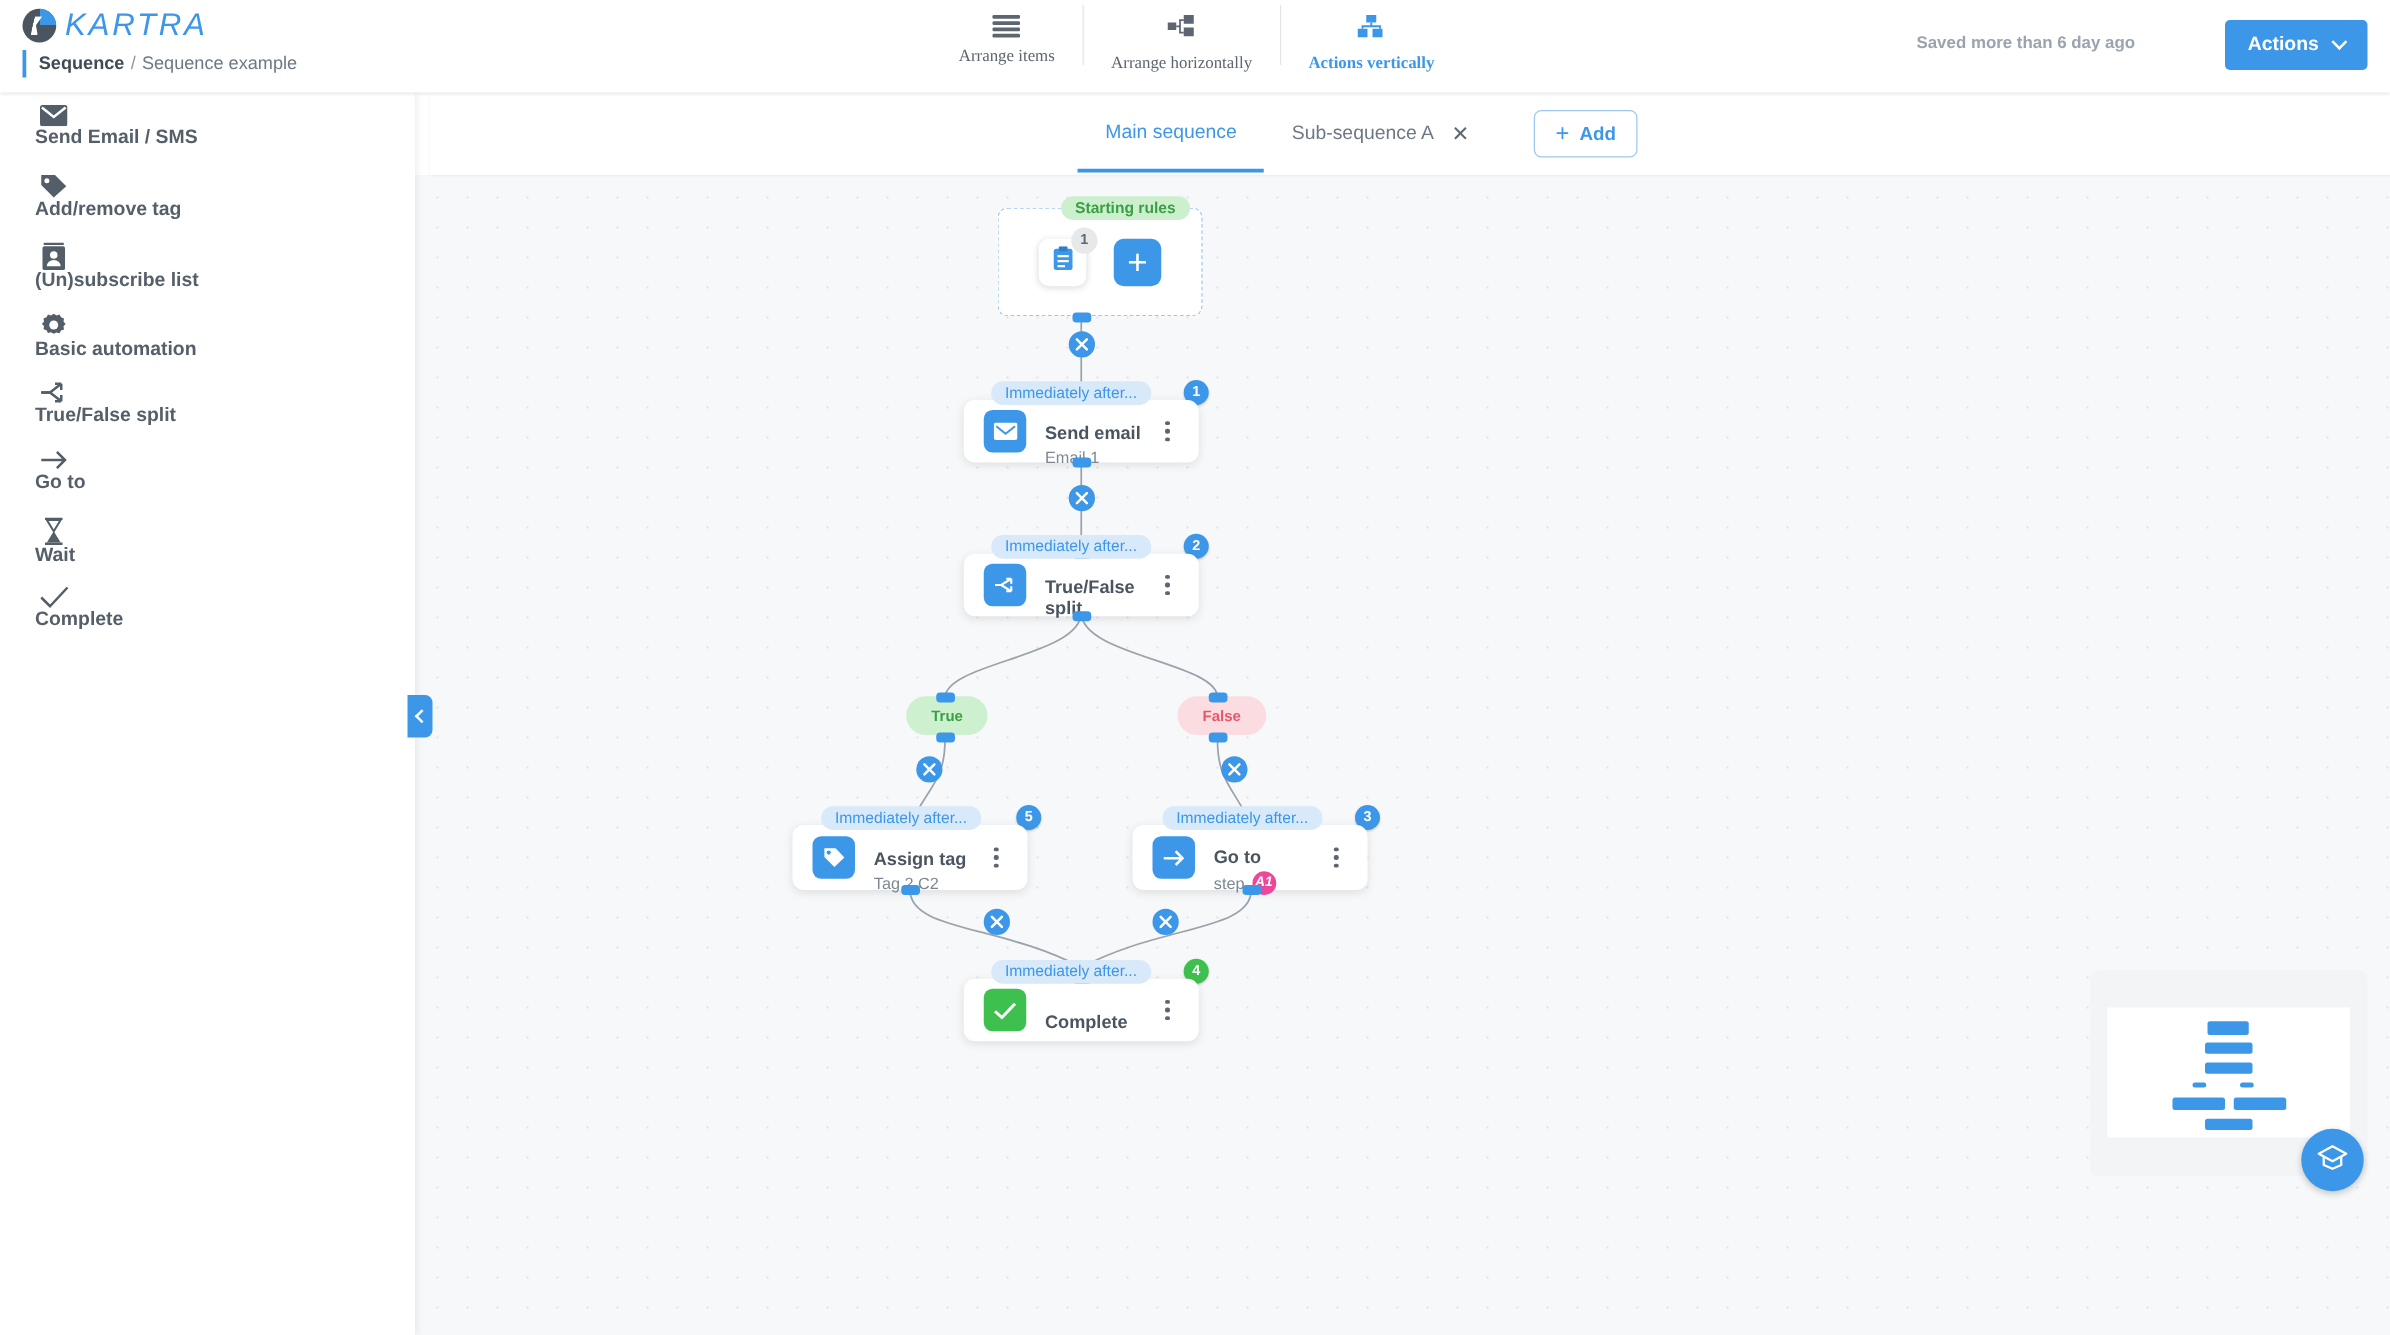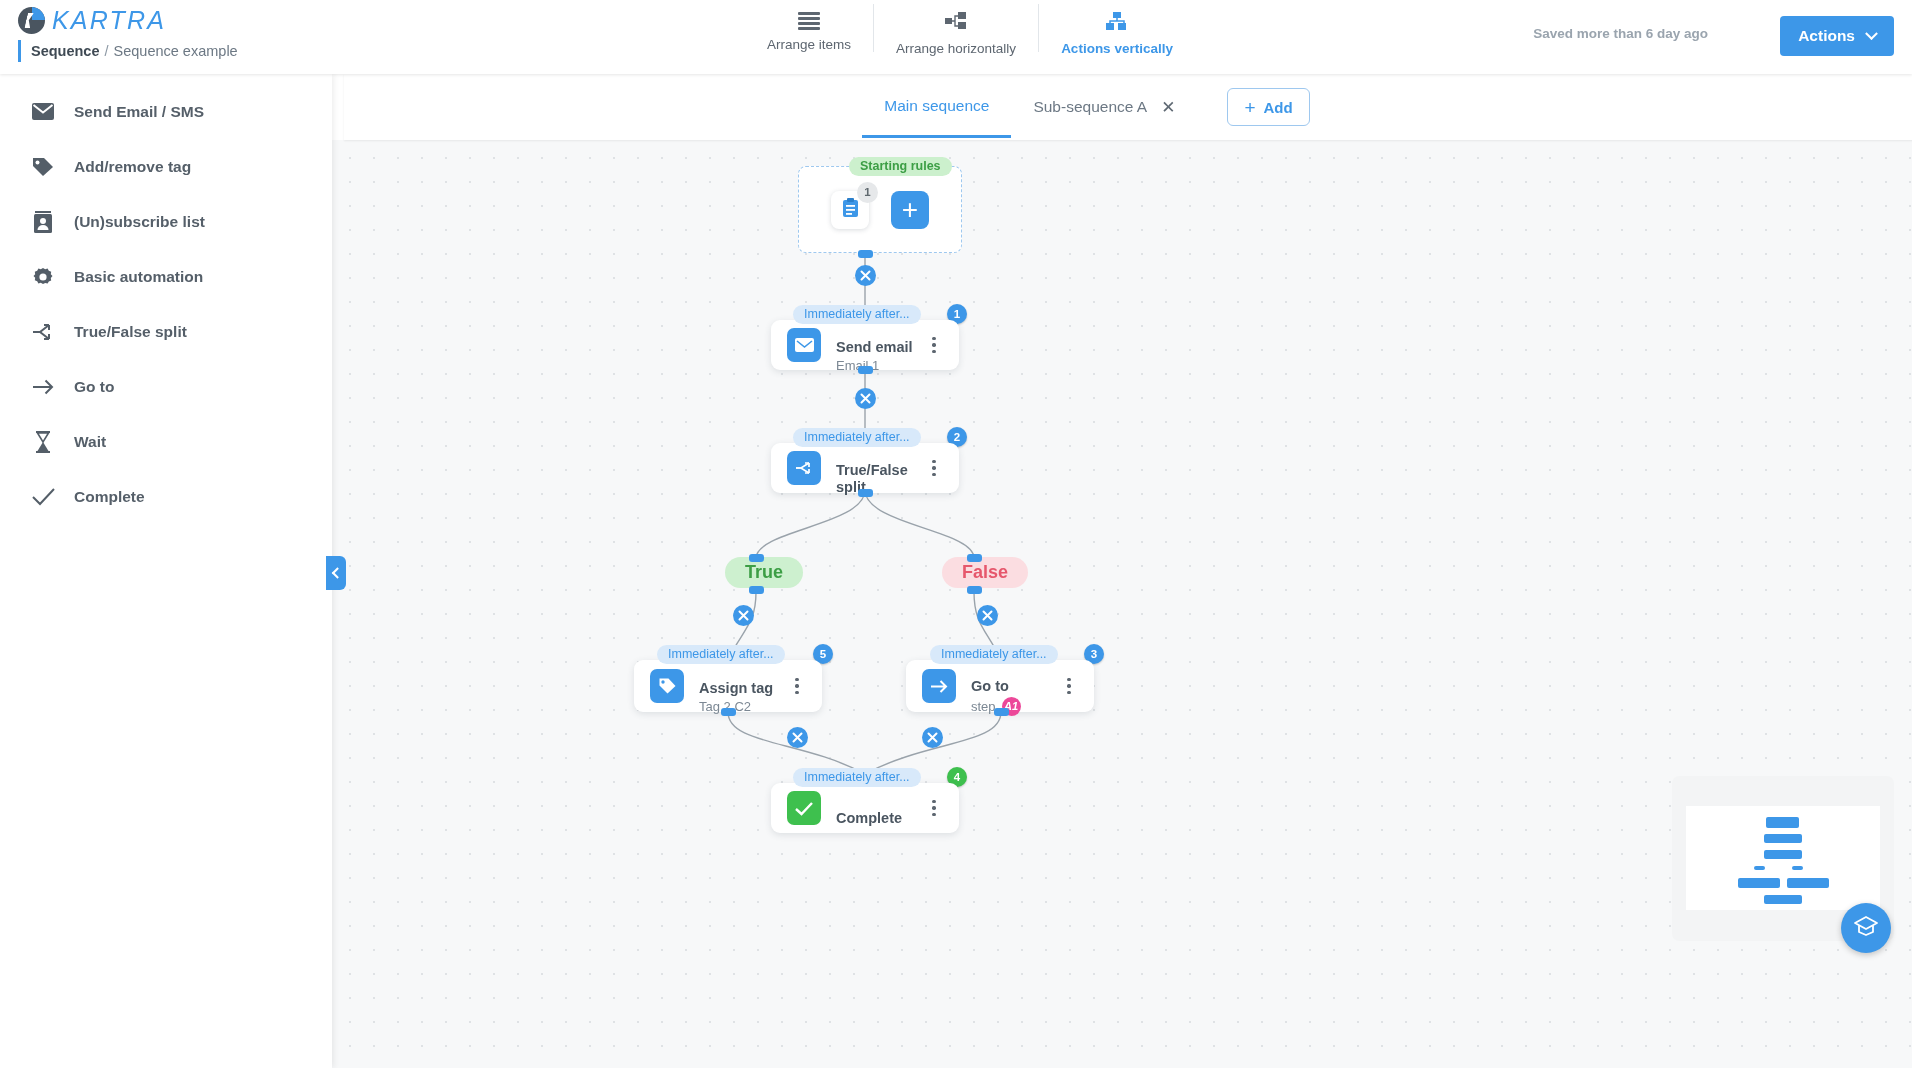--- a/index.html
+++ b/index.html
@@ -45,21 +45,21 @@
   .bc-root { font-size: 14.5px; color: #3f4a54; font-weight: bold; }
   .bc-sep { font-size: 14.5px; color: #8c98a4; margin: 0 5px; }
   .bc-leaf { font-size: 14.5px; color: #6c7884; }
 
   .arrange-group {
     position: absolute; left: 745px; top: 0; height: 74px;
     display: flex; align-items: flex-start;
   }
   .arrange-item {
     display: flex; flex-direction: column; align-items: center;
-    padding: 12px 22px 0 22px; cursor: pointer; min-width: 120px;
+    padding: 12px 22px 0 22px; cursor: pointer; min-width: 120px; font-family: Liberation Serif, serif;
   }
   .arrange-item .ai-label { font-size: 13.5px; color: #5d6670; margin-top: 7px; white-space: nowrap; }
   .arrange-item.active .ai-label { color: #3d97e8; font-weight: bold; }
   .arrange-sep { width: 1px; height: 48px; background: #e2e6ea; margin-top: 4px; }
   .icon-lines { width: 22px; height: 18px; display: flex; flex-direction: column; justify-content: space-between; }
   .icon-lines i { display: block; height: 2.6px; background: #5d6670; border-radius: 1px; }
 
   .saved-text {
     position: absolute; right: 204px; top: 26px;
     font-size: 13.5px; color: #9aa4ae; font-weight: bold; white-space: nowrap;
@@ -75,21 +75,21 @@
             transform: rotate(45deg) translate(-2px,-2px); }
 
   
   .sidebar {
     position: absolute; left: 0; top: 74px; width: 332px; height: 994px;
     background: #fff; z-index: 30;
     box-shadow: 2px 0 6px rgba(0,0,0,0.07);
     padding-top: 10px;
   }
   .side-item {
-    display: flex; align-items: center; height: 55px; padding-left: 28px; cursor: pointer;
+    display: flex; height: 55px; padding-left: 28px; cursor: pointer; flex-direction: column;
   }
   .side-icon { width: 30px; display: flex; align-items: center; justify-content: center; margin-right: 16px; }
   .side-label { font-size: 15.5px; color: #555f69; font-weight: bold; }
 
   .collapse-handle {
     position: absolute; left: 326px; top: 556px; width: 20px; height: 34px;
     background: #3d97e8; border-radius: 0 6px 6px 0;
     display: flex; align-items: center; justify-content: center;
     cursor: pointer; z-index: 35;
   }
@@ -199,21 +199,21 @@
   .start-add {
     width: 38px; height: 38px; border-radius: 8px; background: #3d97e8;
     display: flex; align-items: center; justify-content: center; cursor: pointer;
   }
   .start-add .pl { color: #fff; font-size: 28px; line-height: 26px; font-weight: 300; }
 
   
   .branch-pill {
     position: absolute; height: 31px; padding: 0 20px; border-radius: 16px;
     display: flex; align-items: center; justify-content: center;
-    font-size: 18px; font-weight: bold;
+    font-size: 12px; font-weight: bold;
   }
   .branch-pill.t { background: #cdf0cf; color: #3c9e45; }
   .branch-pill.f { background: #fbdde1; color: #e6576c; }
 
   
   .minimap {
     position: absolute; right: 18px; bottom: 127px; width: 222px; height: 165px;
     background: #f3f4f5; border-radius: 7px; padding: 30px 14px;
   }
   .minimap-inner { width: 194px; height: 104px; background: #fff; position: relative; }

